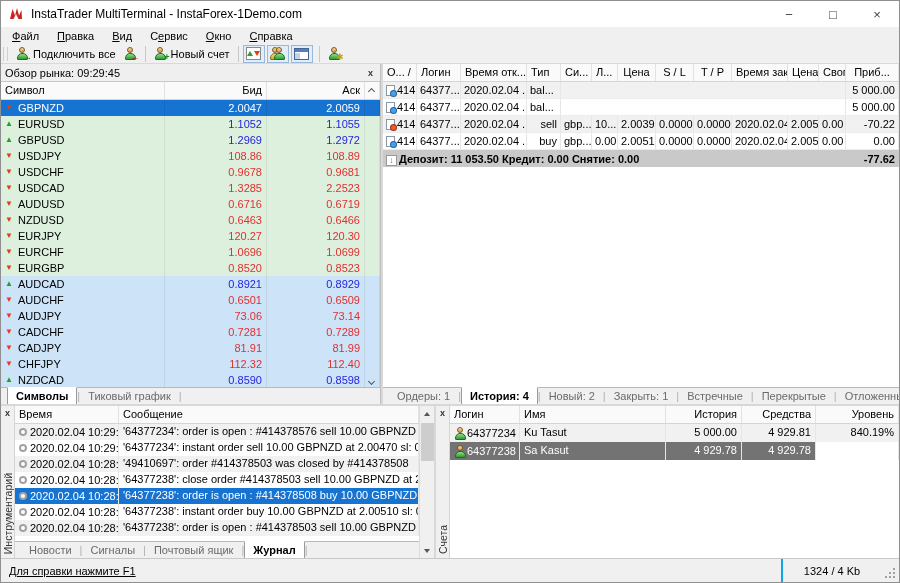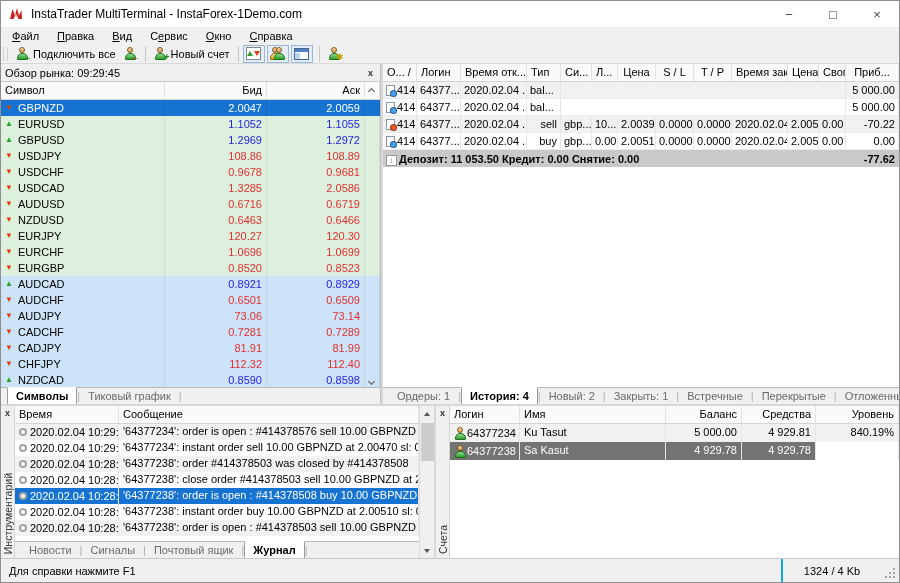--- a/index.html
+++ b/index.html
@@ -130,21 +130,21 @@
   .a-row { display:grid; grid-template-columns:70px 146px 76px 74px 1fr; height:18px; line-height:17px; }
   .a-row:nth-child(odd) { background:#f1f1f1; }
   .a-row .c { padding:0 4px; white-space:nowrap; overflow:hidden; border-right:1px solid #e6e6e6; }
   .a-row .lc { display:flex; align-items:center; gap:0; }
   .a-row .c.sel { background:#737373; color:#fff; }
   .a-sum { display:grid; grid-template-columns:216px 76px 74px 1fr; height:18px; line-height:17px; background:#c9c9c9; font-weight:bold; }
   .a-sum .c { padding:0 4px; display:flex; align-items:center; gap:3px; overflow:hidden; }
 
   
   .statusbar { height:24px; background:#f0f0f0; border-top:1px solid #c8c8c8; display:flex; align-items:center; flex:0 0 auto; }
-  .status-help { padding-left:8px; }
+  .status-help { padding-left:8px;text-decoration:underline; }
   .status-traffic { margin-left:auto; width:100px; border-left:2px solid #0ea5e9; height:100%; display:flex; align-items:center; justify-content:center; }
   .grip { position:relative; width:18px; height:100%; }
   .grip i { position:absolute; width:2px; height:2px; background:#a0a0a0; right:4px; bottom:4px;
             box-shadow:-4px 0 #a0a0a0, 0 -4px #a0a0a0, -8px 0 #a0a0a0, -4px -4px #a0a0a0, 0 -8px #a0a0a0; }
 </style>
 </head>
 <body>
 
 <div class="window">
 
@@ -287,21 +287,21 @@
               <div class="c price c-red">0.9678</div>
               <div class="c price c-red">0.9681</div>
               <div class="c"></div>
             </div>
             <div class="m-row green">
               <div class="c sym">
                 <span class="arr down">▼</span>
                 <span>USDCAD</span>
               </div>
               <div class="c price c-red">1.3285</div>
-              <div class="c price c-red">2.0586</div>
+              <div class="c price c-red">2.2523</div>
               <div class="c"></div>
             </div>
             <div class="m-row green">
               <div class="c sym">
                 <span class="arr down">▼</span>
                 <span>AUDUSD</span>
               </div>
               <div class="c price c-red">0.6716</div>
               <div class="c price c-red">0.6719</div>
               <div class="c"></div>
@@ -543,21 +543,21 @@
                   <span class="j-ico"></span>
                   <span>2020.02.04 10:29:...</span>
                 </div>
                 <div class="c">'64377234': instant order sell 10.00 GBPNZD at 2.00470 sl: 0.00000 tp: 0...</div>
               </div>
               <div class="j-row">
                 <div class="c tc">
                   <span class="j-ico"></span>
                   <span>2020.02.04 10:28:...</span>
                 </div>
-                <div class="c">'64377238': order #414378503 was closed by #414378508</div>
+                <div class="c">'49410697': order #414378503 was closed by #414378508</div>
               </div>
               <div class="j-row">
                 <div class="c tc">
                   <span class="j-ico"></span>
                   <span>2020.02.04 10:28:...</span>
                 </div>
                 <div class="c">'64377238': close order #414378503 sell 10.00 GBPNZD at 2.00390 sl: 0....</div>
               </div>
               <div class="j-row selrow">
                 <div class="c tc">
@@ -608,21 +608,21 @@
 
       <div class="accounts-dock">
         <div class="dock-strip">
           <span class="x">x</span>
           <span class="v-label">Счета</span>
         </div>
         <div class="accounts-body">
           <div class="grid-head ac" id="ac-head">
               <div class="hc">Логин</div>
               <div class="hc">Имя</div>
-              <div class="hc ta-r">Баланс</div>
+              <div class="hc ta-r">История</div>
               <div class="hc ta-r">Средства</div>
               <div class="hc ta-r">Уровень</div>
             </div>
           <div id="ac-rows">
               <div class="a-row">
                 <div class="c lc">
                   <span class="p-ico">
                     <span class="head"></span>
                     <span class="body"></span>
                   </span>

